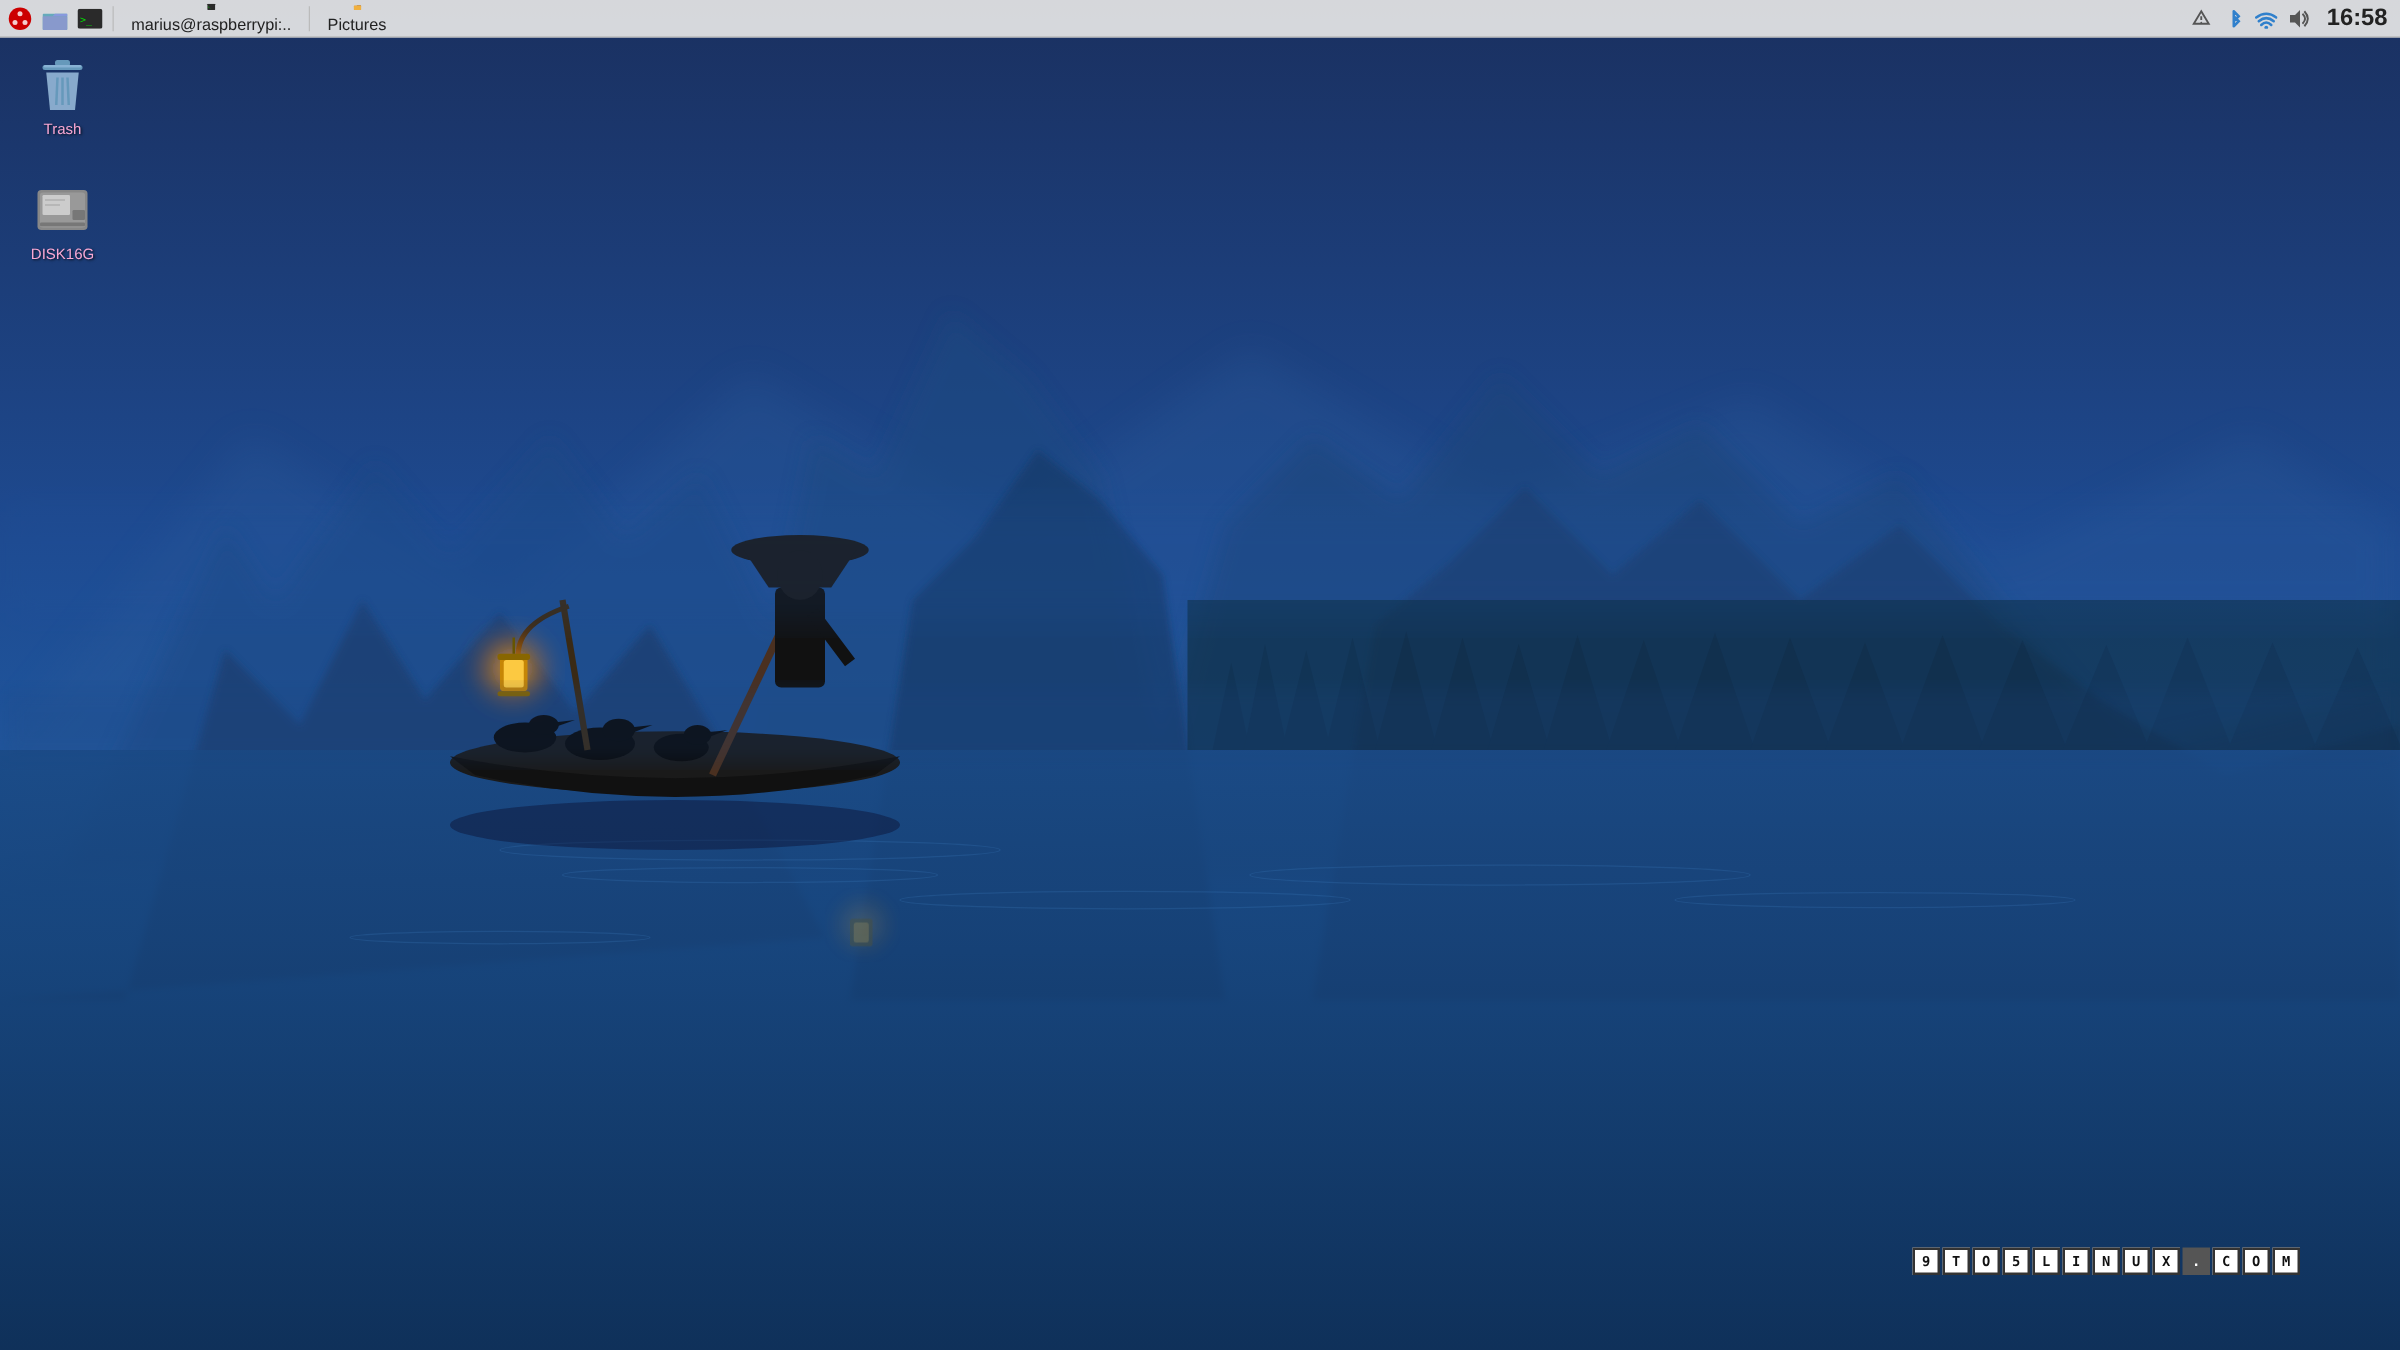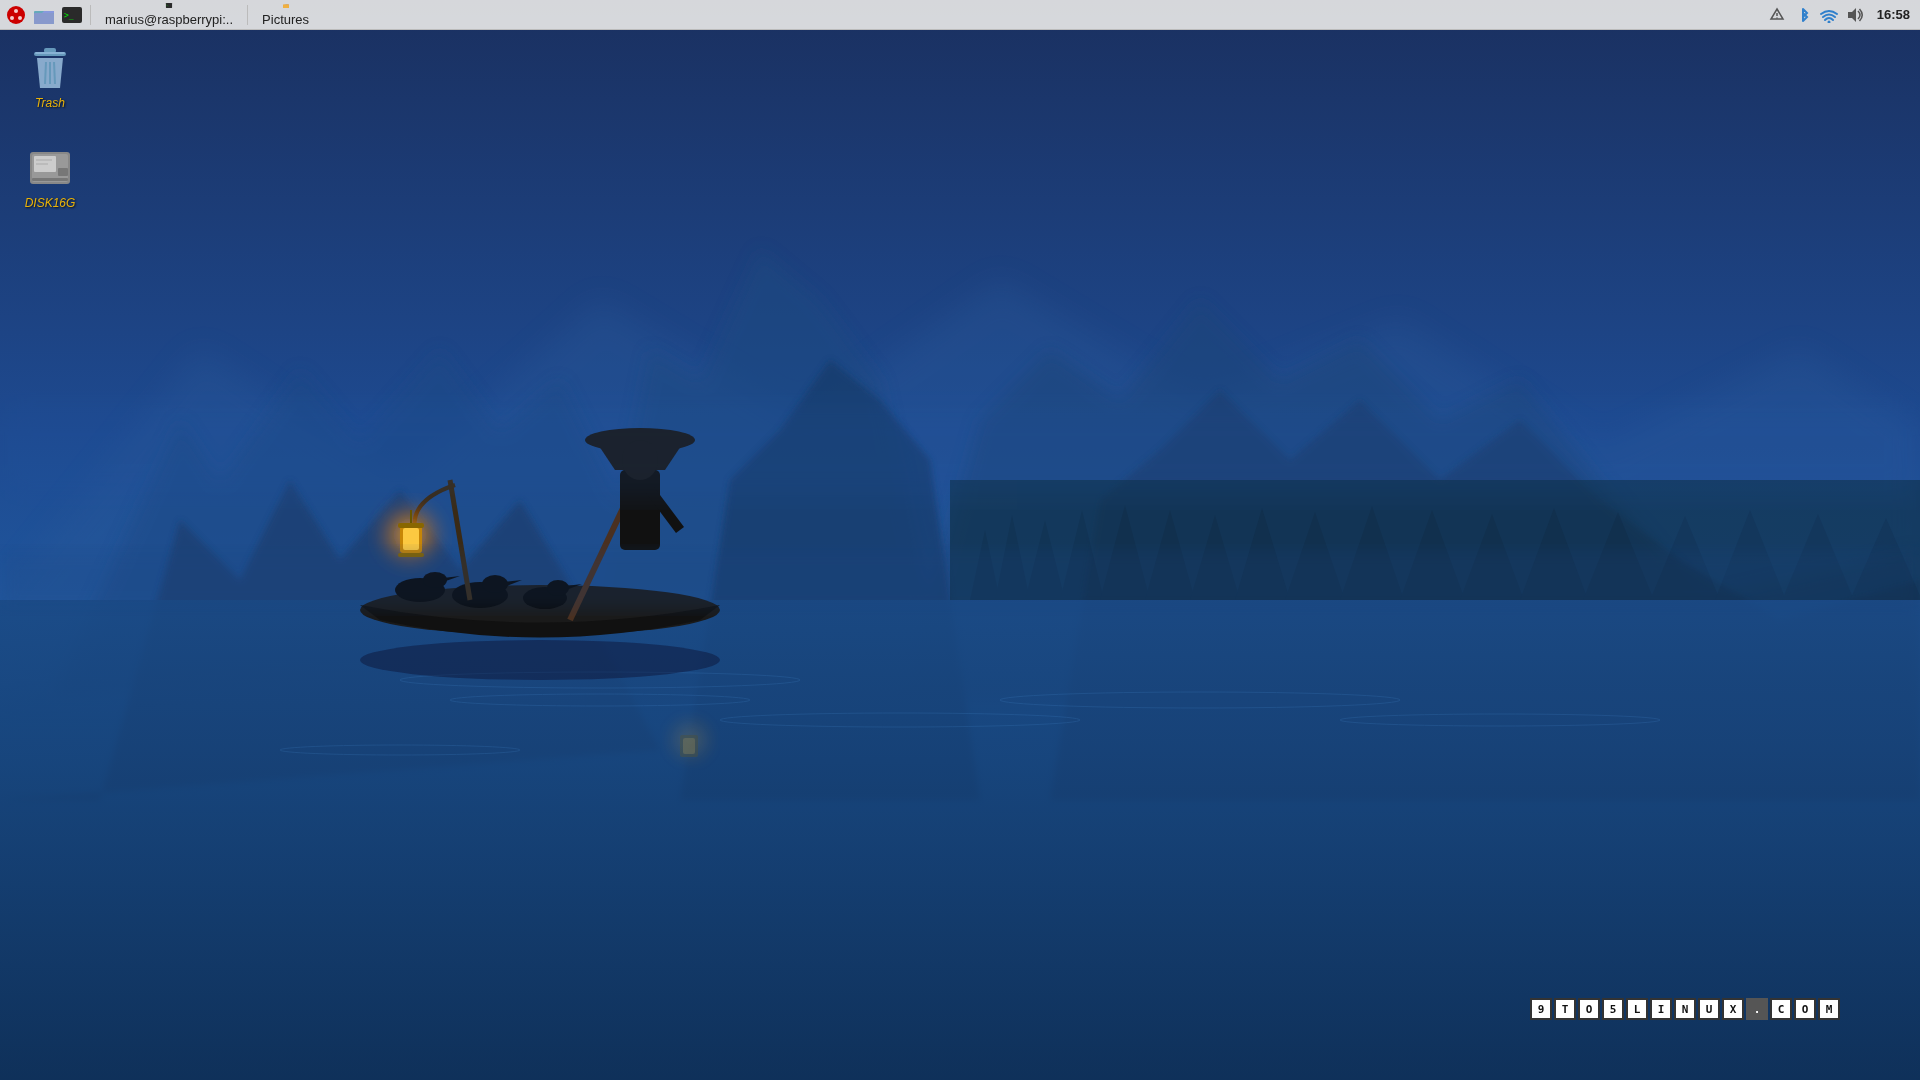--- a/index.html
+++ b/index.html
@@ -105,21 +105,21 @@
       width: 20px;
       height: 20px;
       display: flex;
       align-items: center;
       justify-content: center;
       cursor: pointer;
       font-size: 14px;
     }
 
     #clock {
-      font-size: 13px;
+      font-size: 19px;
       font-weight: bold;
       color: #222;
       padding-left: 6px;
     }
 
     
     #desktop {
       position: absolute;
       top: 30px;
       left: 0;
@@ -143,25 +143,24 @@
       width: 48px;
       height: 48px;
       display: flex;
       align-items: center;
       justify-content: center;
       margin-bottom: 4px;
     }
 
     .desktop-icon .icon-label {
       font-size: 12px;
-      color: #eab308;
+      color: #f9a8d4;
       text-align: center;
       text-shadow: 1px 1px 2px rgba(0,0,0,0.8);
       line-height: 1.3;
-      font-style: italic;
     }
 
     
     .trash-icon-svg {
       width: 40px;
       height: 44px;
     }
 
     
     .disk-icon-svg {

